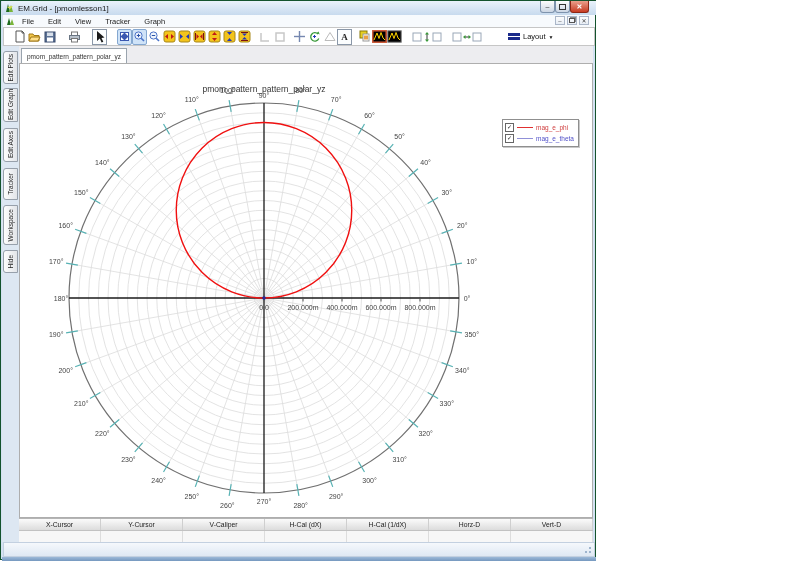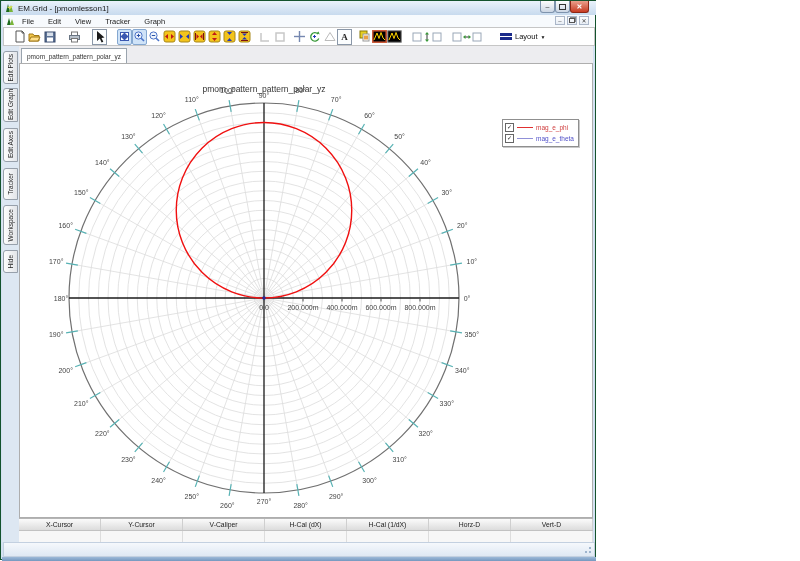--- a/index.html
+++ b/index.html
@@ -24,21 +24,21 @@
   #mdibtns{position:absolute;right:6px;top:1px;display:flex;gap:2px;}
   .mdib{width:10px;height:9px;border:1px solid #aab6c8;background:linear-gradient(#fdfdfd,#e7edf5);font-size:6px;color:#444;display:flex;align-items:center;justify-content:center;box-sizing:border-box;}
   .restoreglyph{width:4px;height:3px;border:1px solid #555;box-shadow:1px -1px 0 0 #888;}
 
   
   #toolbar{left:2px;top:26px;width:592px;height:19px;background:#fff;border:1px solid #c6c6c6;box-sizing:border-box;display:flex;align-items:center;padding-left:8px;}
   .tb{width:15px;height:16px;display:flex;align-items:center;justify-content:center;flex:none;}
   .tb.sel{background:#cfe3f8;border:1px solid #84a7d0;box-sizing:border-box;border-radius:2px;}
   .tb.box{border:1px solid #8a97a8;background:#fbfdfe;box-sizing:border-box;}
   .gap{width:10px;flex:none;} .gap2{width:5px;flex:none;}
-  #layout-btn{display:flex;align-items:center;gap:3px;margin-left:8px;}
+  #layout-btn{display:flex;align-items:center;gap:3px;margin-left:16px;}
   .lbars{display:flex;flex-direction:column;gap:1px;}
   .lbars div{width:12px;height:3px;background:#1a2a8a;}
   #layout-label{font-size:7.5px;color:#111;}
   .caret{font-size:5px;color:#111;}
 
   
   #sidebar-bg{left:1px;top:45px;width:17px;height:496px;background:#dde7f2;}
   .stab{position:absolute;left:2px;width:15px;background:linear-gradient(to right,#fdfdfd,#e2e5e9);border:1px solid #97a0ab;border-radius:3px 0 0 3px;box-sizing:border-box;display:flex;align-items:center;justify-content:center;}
   .stab span{writing-mode:vertical-rl;transform:rotate(180deg);font-size:6.5px;color:#222;white-space:nowrap;}
 

